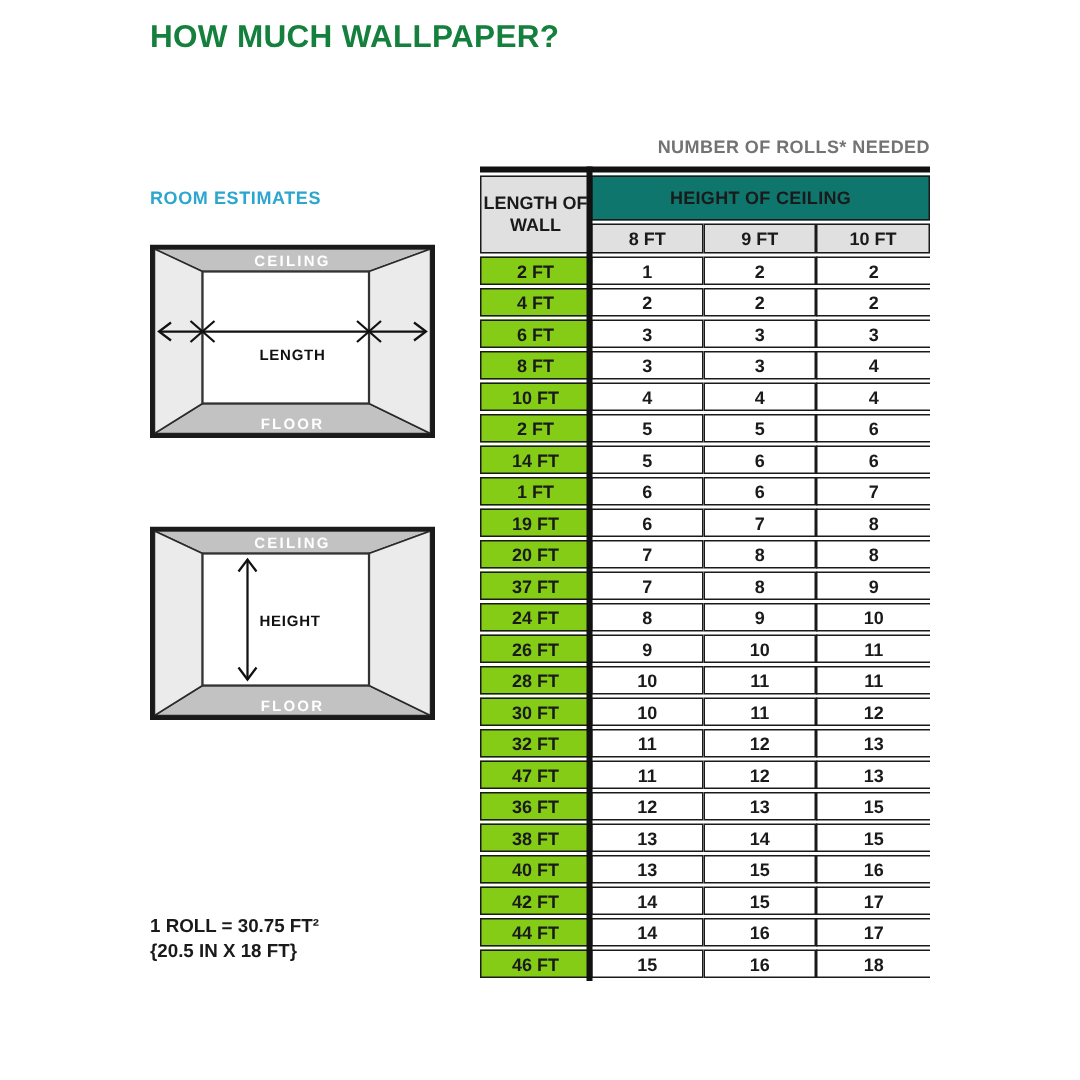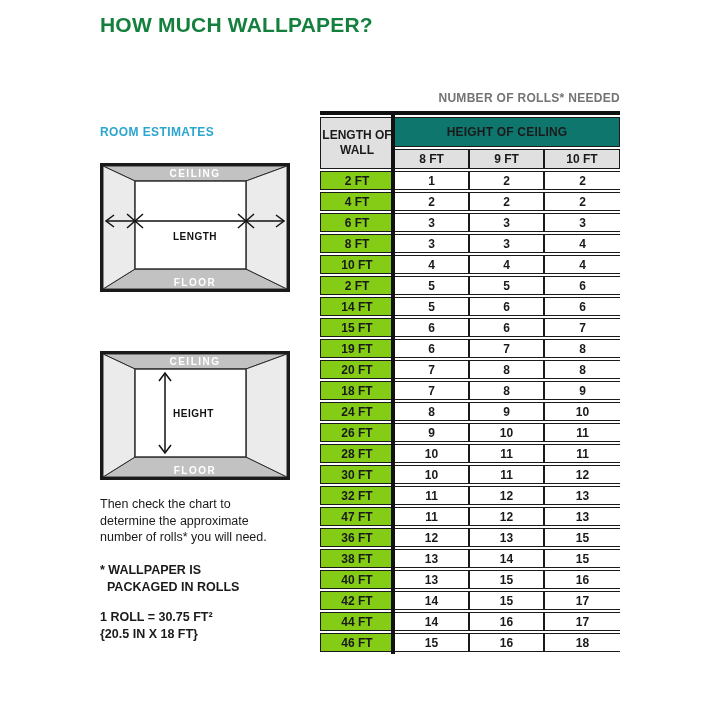--- a/index.html
+++ b/index.html
@@ -109,25 +109,20 @@
     <text x="95" y="14" text-anchor="middle" fill="#ffffff" font-size="10" font-weight="bold" letter-spacing="1.5">CEILING</text>
     <text x="95" y="123" text-anchor="middle" fill="#ffffff" font-size="10" font-weight="bold" letter-spacing="1.5">FLOOR</text>
     <g stroke="#111111" stroke-width="1.5" fill="none">
       <line x1="65" y1="22" x2="65" y2="102"></line>
       <polyline points="59,30 65,22 71,30"></polyline>
       <polyline points="59,94 65,102 71,94"></polyline>
     </g>
     <text x="73" y="66" text-anchor="start" fill="#111111" font-size="10" font-weight="bold" letter-spacing=".5">HEIGHT</text>
   </svg>
 
-  <p class="para para-chart">Then check the chart to
-determine the approximate
-number of rolls* you will need.</p>
-  <p class="note">* WALLPAPER IS
-  PACKAGED IN ROLLS</p>
   <p class="roll-info">1 ROLL = 30.75 FT²
 {20.5 IN X 18 FT}</p>
 </div>
 
 <h2 class="table-heading">NUMBER OF ROLLS* NEEDED</h2>
 
 <div class="rolls-table-wrap">
   <div class="top-bar"></div>
   <div class="col-divider"></div>
   <table class="rolls">
@@ -185,39 +180,39 @@
           <td class="val">5</td>
           <td class="val">6</td>
         </tr>
         <tr>
           <td class="row-label">14 FT</td>
           <td class="val">5</td>
           <td class="val">6</td>
           <td class="val">6</td>
         </tr>
         <tr>
-          <td class="row-label">15 FT</td>
+          <td class="row-label">1 FT</td>
           <td class="val">6</td>
           <td class="val">6</td>
           <td class="val">7</td>
         </tr>
         <tr>
           <td class="row-label">19 FT</td>
           <td class="val">6</td>
           <td class="val">7</td>
           <td class="val">8</td>
         </tr>
         <tr>
           <td class="row-label">20 FT</td>
           <td class="val">7</td>
           <td class="val">8</td>
           <td class="val">8</td>
         </tr>
         <tr>
-          <td class="row-label">18 FT</td>
+          <td class="row-label">37 FT</td>
           <td class="val">7</td>
           <td class="val">8</td>
           <td class="val">9</td>
         </tr>
         <tr>
           <td class="row-label">24 FT</td>
           <td class="val">8</td>
           <td class="val">9</td>
           <td class="val">10</td>
         </tr>

